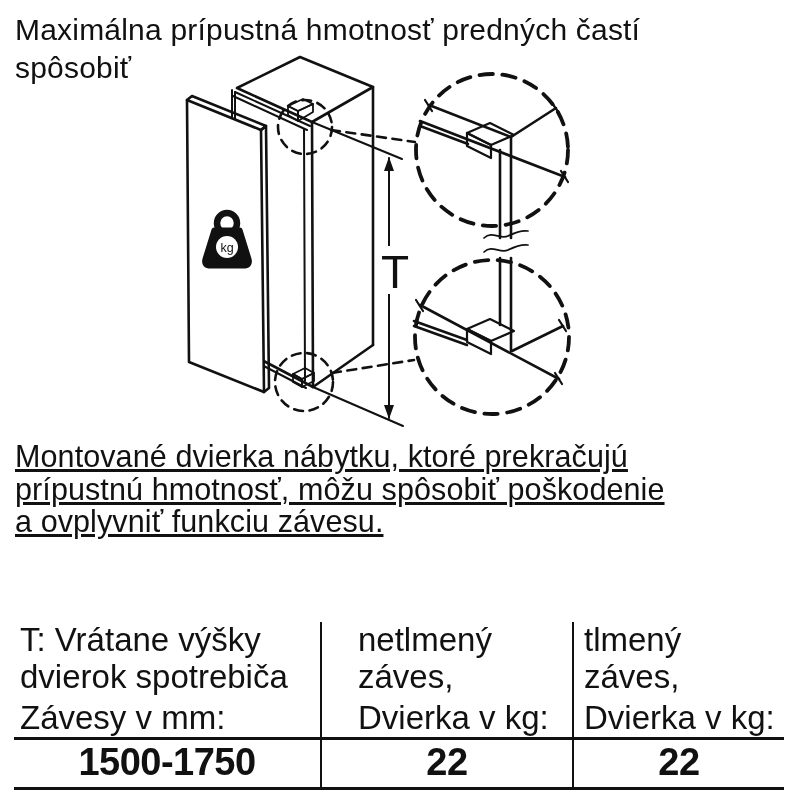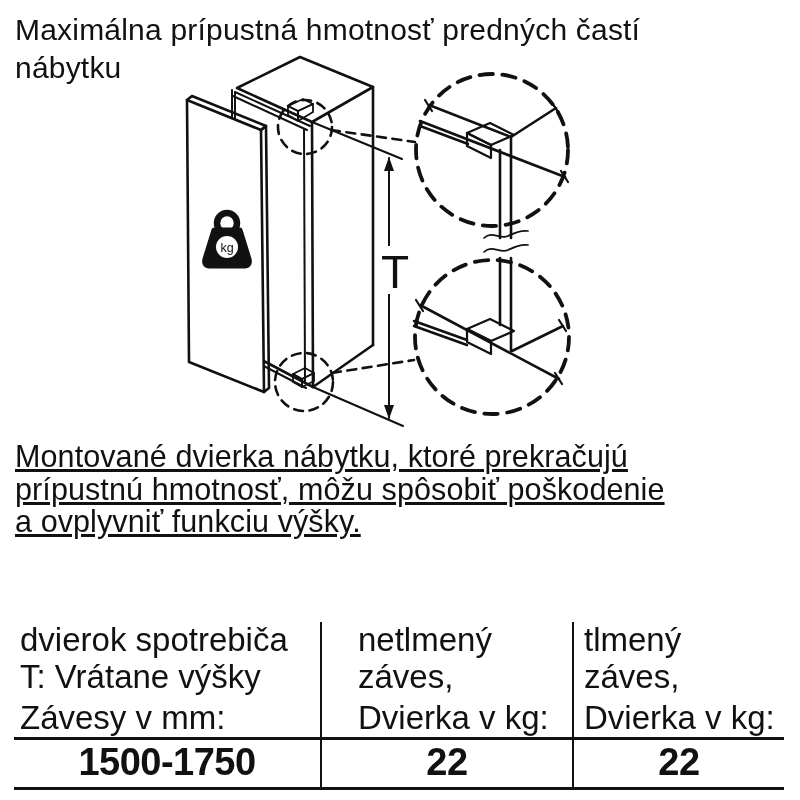--- a/index.html
+++ b/index.html
@@ -19,21 +19,21 @@
   .thead .sub{margin-top:5px;}
   .tval{top:741px;font-size:38px;letter-spacing:-.5px;text-align:center;white-space:nowrap;font-weight:bold;}
 </style>
 </head>
 <body>
 
 <div id="page">
 
   <div class="abs title block">
     <span>Maximálna prípustná hmotnosť predných častí</span>
-    <span>nábytku</span>
+    <span>spôsobiť</span>
   </div>
 
   <svg class="diagram" width="800" height="460" viewBox="0 0 800 460">
     <g stroke="#111" fill="none" stroke-linejoin="round" stroke-linecap="round">
 
       <g>
         <path d="M237,88 L300,57 L373,87 L312,122 Z" fill="#fff" stroke-width="2.6"></path>
         <path d="M235,92 L310,126" stroke-width="2"></path>
         <path d="M233,96 L307,130" stroke-width="2"></path>
         <path d="M232,90 L232,118" stroke-width="2"></path>
@@ -129,33 +129,33 @@
       </g>
     </g>
 
     <text x="395" y="288" font-size="46" fill="#111" text-anchor="middle" font-family="Liberation Sans, DejaVu Sans, sans-serif">T</text>
     <text x="227" y="252" font-size="12.5" fill="#111" text-anchor="middle" font-family="Liberation Sans, DejaVu Sans, sans-serif">kg</text>
   </svg>
 
   <div class="abs bodytext block">
     <span>Montované dvierka nábytku, ktoré prekračujú</span>
     <span>prípustnú hmotnosť, môžu spôsobiť poškodenie</span>
-    <span>a ovplyvniť funkciu výšky.</span>
+    <span>a ovplyvniť funkciu závesu.</span>
   </div>
 
   <div>
     <div class="abs vrule" style="left:320px;"></div>
     <div class="abs vrule" style="left:572px;"></div>
     <div class="abs hrule" style="top:737px;"></div>
     <div class="abs hrule" style="top:787px;"></div>
 
     <div class="abs thead" style="left:20px;">
       <div class="block">
+        <span>T: Vrátane výšky</span>
         <span>dvierok spotrebiča</span>
-        <span>T: Vrátane výšky</span>
       </div>
       <div class="sub">Závesy v mm:</div>
     </div>
 
     <div class="abs thead" style="left:350px;margin-left:8px;">
       <div class="block">
         <span>netlmený</span>
         <span>záves,</span>
       </div>
       <div class="sub">Dvierka v kg:</div>

